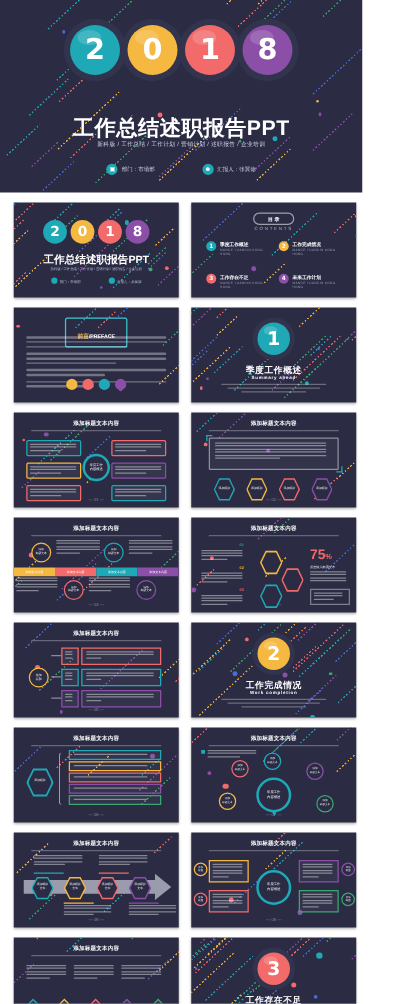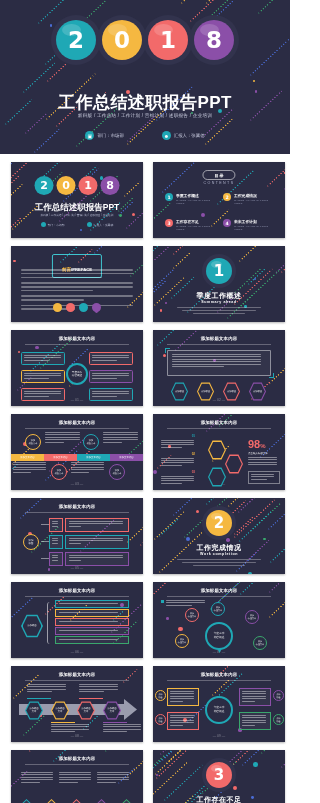--- a/index.html
+++ b/index.html
@@ -579,21 +579,21 @@
         </div>
         <div class="hex" style="left: 55px; top: 26px; width: 18px; height: 20px; background: rgb(245, 184, 65);">
           <div class="hex-in"></div>
         </div>
         <div class="hex" style="left: 72px; top: 40px; width: 18px; height: 20px; background: rgb(242, 106, 106);">
           <div class="hex-in"></div>
         </div>
         <div class="hex" style="left: 55px; top: 53px; width: 18px; height: 20px; background: rgb(31, 168, 181);">
           <div class="hex-in"></div>
         </div>
-        <div class="big-pct" style="left: 95px; top: 24px; font-size: 11px;"><span>98</span><span style="font-size: 6px;">%</span></div>
+        <div class="big-pct" style="left: 95px; top: 24px; font-size: 11px;"><span>75</span><span style="font-size: 6px;">%</span></div>
         <div class="tiny" style="white-space: pre-line; left: 95px; top: 38px; width: 32px; font-size: 2.5px; text-align: left; position: absolute;">点击输入标题文本</div>
         <div style="position: absolute; left: 95px; top: 43px; width: 32px;">
           <div class="tiny-l" style="width: 92%;"></div>
           <div class="tiny-l" style="width: 92%;"></div>
           <div class="tiny-l" style="width: 92%;"></div>
           <div class="tiny-l" style="width: 92%;"></div>
         </div>
         <div style="position: absolute; left: 95px; top: 57px; width: 32px; border: 1px solid rgba(255, 255, 255, 0.4); padding: 2px;">
           <div class="tiny-l" style="width: 90%;"></div>
           <div class="tiny-l" style="width: 90%;"></div>

